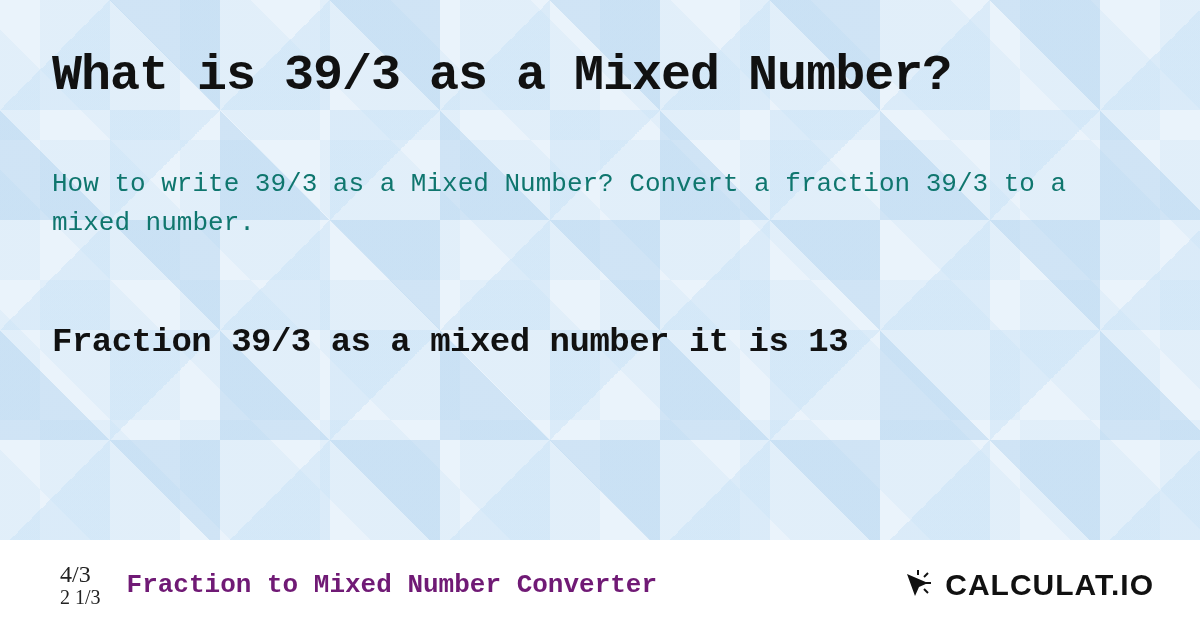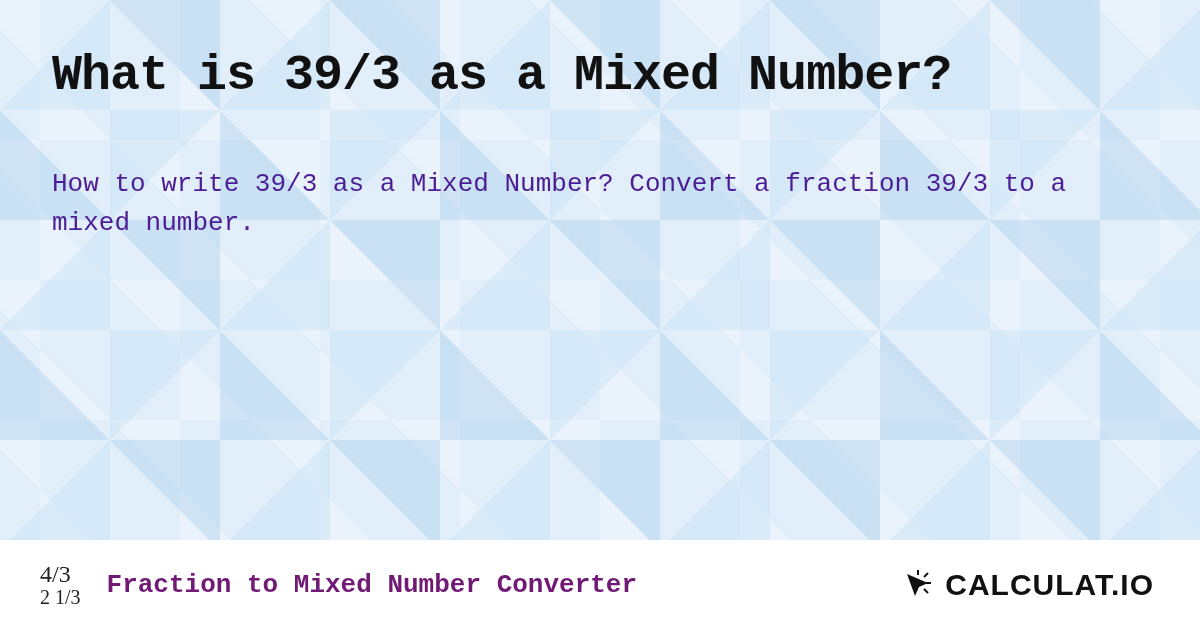--- a/index.html
+++ b/index.html
@@ -32,40 +32,40 @@
     .title {
       font-size: 50px;
       font-weight: 700;
       color: #111;
       letter-spacing: -1px;
       line-height: 1.1;
       margin-bottom: 62px;
     }
     .lead {
       font-size: 26px;
-      color: #4c1d95;
+      color: #0f766e;
       line-height: 1.5;
       margin-bottom: 80px;
       max-width: 1080px;
     }
     .answer {
       font-size: 34px;
       font-weight: 700;
       color: #111;
       letter-spacing: -0.5px;
     }
     .footer {
       position: absolute;
       left: 0; right: 0; bottom: 0;
       height: 90px;
       background: #fff;
       display: flex;
       align-items: center;
       justify-content: space-between;
-      padding: 0 46px 0 40px;
+      padding: 0 46px 0 60px;
       z-index: 2;
     }
     .footer-left {
       display: flex;
       align-items: center;
       gap: 26px;
     }
     .frac-icon {
       display: flex;
       flex-direction: column;
@@ -97,20 +97,21 @@
     .brand-icon svg { display: block; }
   </style>
 </head>
 <body>
 
 <div class="bg-pattern"></div>
 
 <div class="content">
   <h1 class="title">What is 39/3 as a Mixed Number?</h1>
   <p class="lead">How to write 39/3 as a Mixed Number? Convert a fraction 39/3 to a mixed number.</p>
+  <h2 class="answer">Fraction 39/3 as a mixed number it is 13</h2>
 </div>
 
 <div class="footer">
   <div class="footer-left">
     <div class="frac-icon">
       <span class="frac-top">4/3</span>
       <span class="frac-bot">2 1/3</span>
     </div>
     <div class="footer-title">Fraction to Mixed Number Converter</div>
   </div>

